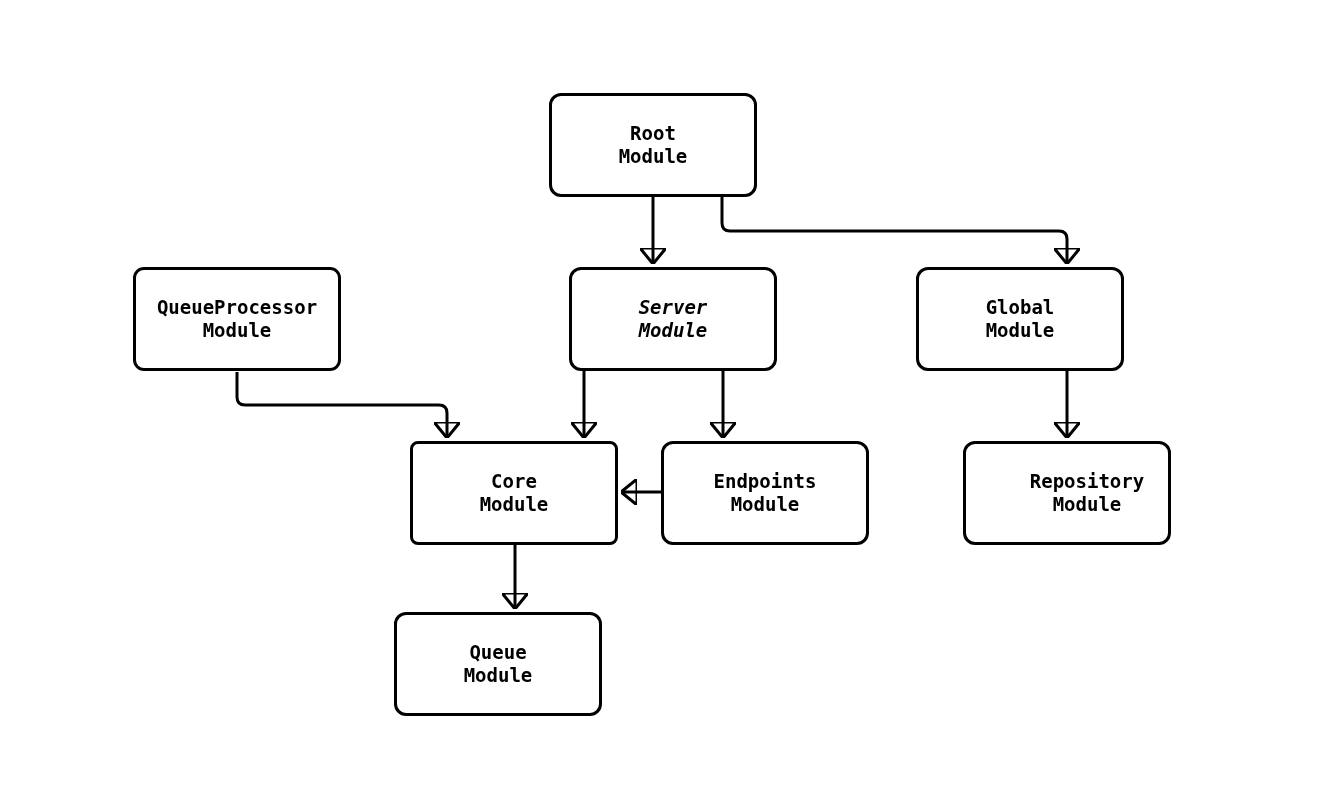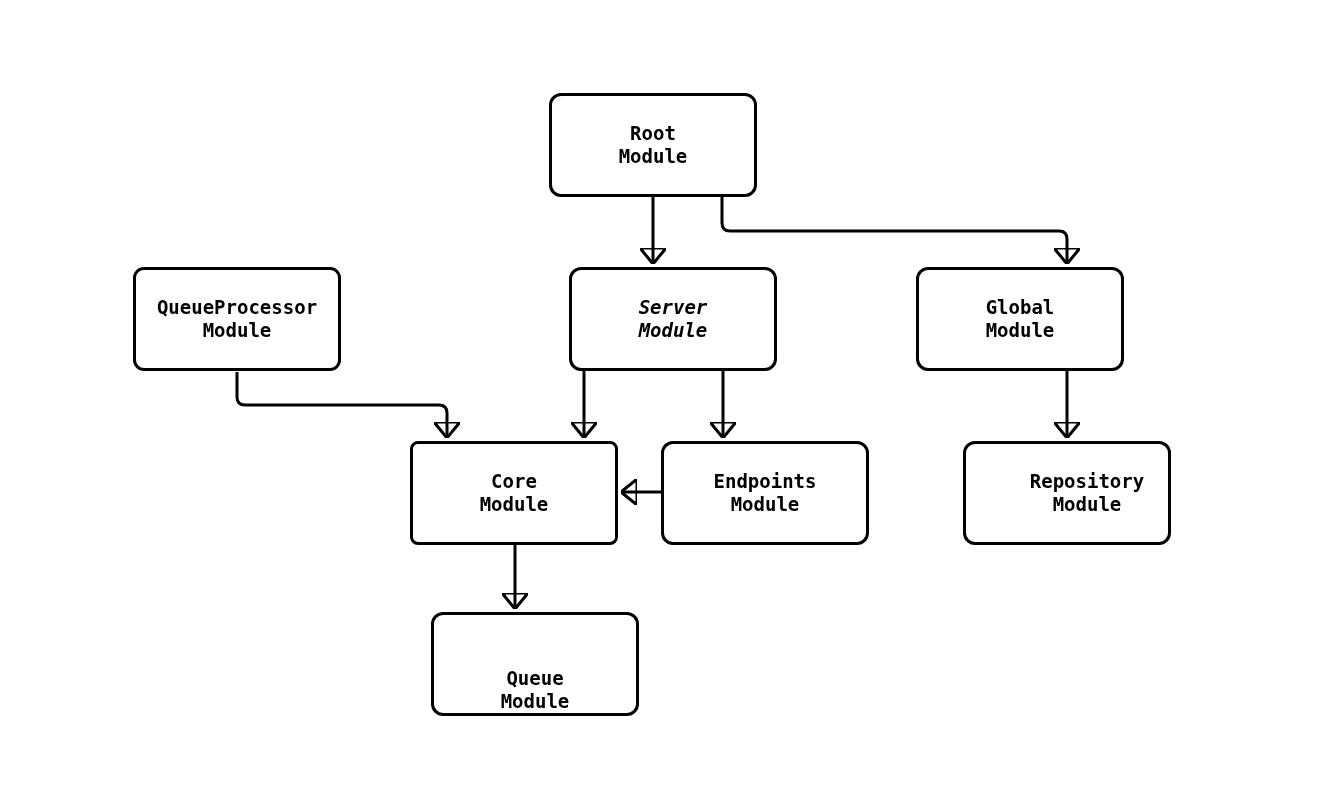--- a/index.html
+++ b/index.html
@@ -47,21 +47,21 @@
   .node .label {
     white-space: pre-line;
   }
   .n-root       { left: 549px; top:  93px; }
   .n-qp         { left: 133px; top: 267px; border-radius: 11px; }
   .n-server     { left: 569px; top: 267px; font-style: italic; }
   .n-global     { left: 916px; top: 267px; }
   .n-core       { left: 410px; top: 441px; border-radius: 8px; }
   .n-endpoints  { left: 661px; top: 441px; }
   .n-repository { left: 963px; top: 441px; padding-left: 40px; }
-  .n-queue      { left: 431px; top: 612px; align-items: flex-end; }
+  .n-queue      { left: 394px; top: 612px; }
 </style>
 </head>
 <body>
 
 <div class="canvas">
 
   <svg class="edge-layer" viewBox="0 0 1337 809" xmlns="http://www.w3.org/2000/svg">
     <defs>
       <marker id="arrowhead" viewBox="0 0 16 26" refX="16" refY="13" markerWidth="16" markerHeight="26" markerUnits="userSpaceOnUse" orient="auto">
         <path d="M0,0 L16,13 L0,26 Z" fill="#000000" stroke="none"></path>

